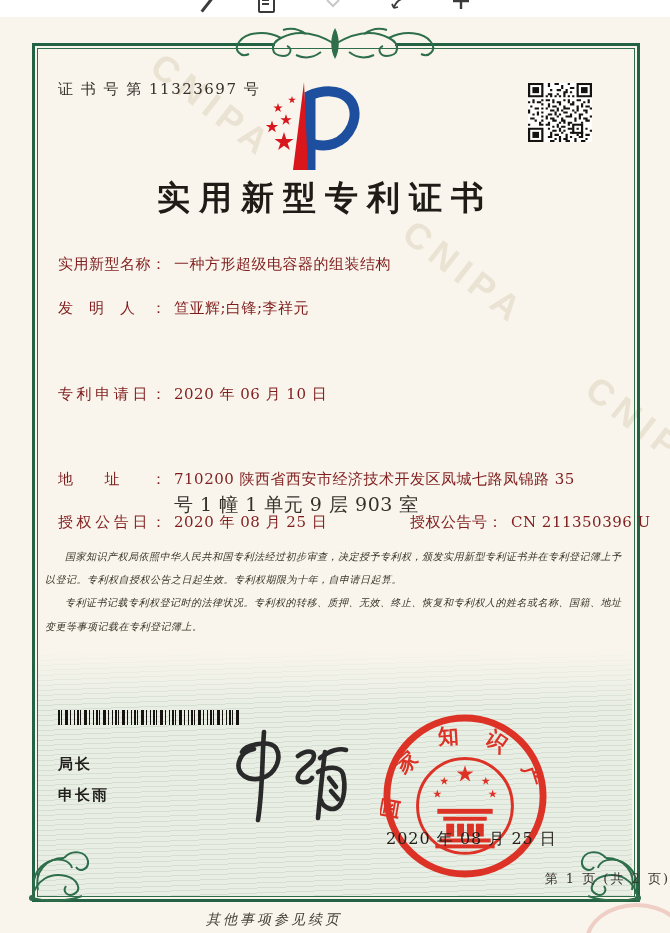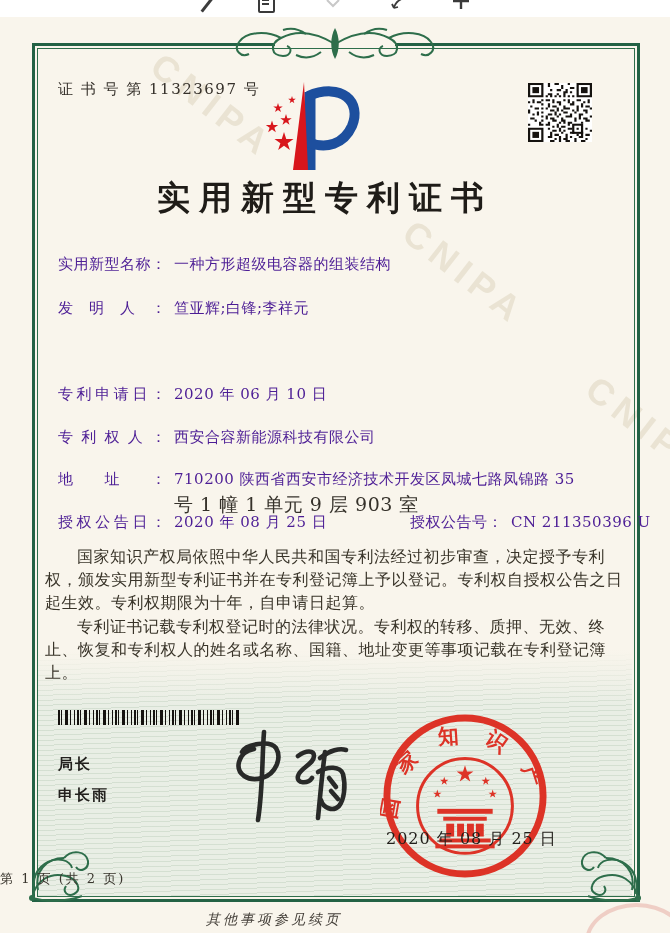--- a/index.html
+++ b/index.html
@@ -28,41 +28,41 @@
   .corner.br{left:564px;top:832px;transform:scaleX(-1);}
   
   .wm{position:absolute;font:bold 36px "Liberation Sans",sans-serif;letter-spacing:7px;
       color:rgba(201,190,160,.32);transform:rotate(38deg);z-index:1;user-select:none;}
   
   .certno{position:absolute;left:58px;top:80px;font-size:15px;letter-spacing:1.5px;color:#35302a;z-index:4;}
   .logo{position:absolute;left:240px;top:80px;z-index:4;}
   .qr{position:absolute;left:528px;top:83px;width:64px;height:59px;background:#fff;z-index:4;}
   .title{position:absolute;left:0;top:176px;width:650px;text-align:center;
          font-size:33px;font-weight:600;letter-spacing:9px;color:#1f1c18;z-index:4;}
-  .row{position:absolute;left:58px;font-size:15px;color:#4c1d95;letter-spacing:.5px;z-index:4;white-space:nowrap;}
+  .row{position:absolute;left:58px;font-size:15px;color:#7f1d1d;letter-spacing:.5px;z-index:4;white-space:nowrap;}
   .lbl{display:inline-block;width:108px;text-align:justify;text-align-last:justify;letter-spacing:0;}
   .val{margin-left:8px;}
   .addr2{position:absolute;left:174px;top:492px;font-size:19px;color:#35312a;letter-spacing:.5px;z-index:4;}
   .grant2{position:absolute;left:352px;top:0;}
   .paras{position:absolute;left:45px;top:545px;width:580px;z-index:4;
-         font-size:16px;line-height:23.2px;letter-spacing:.5px;color:#393429;}
+         font-style:italic;font-size:10px;line-height:23.2px;letter-spacing:.5px;color:#393429;}
   .paras p{margin:0;text-indent:2em;}
   
   .barcode{position:absolute;left:58px;top:710px;width:183px;height:15px;z-index:4;
     background:repeating-linear-gradient(90deg,#15120f 0 2px,transparent 2px 3px,#15120f 3px 4px,
       transparent 4px 7px,#15120f 7px 10px,transparent 10px 12px,#15120f 12px 13px,transparent 13px 16px,
       #15120f 16px 17px,transparent 17px 19px);}
   .sig-title{position:absolute;left:58px;top:755px;font:bold 15px "Liberation Sans",sans-serif;
              letter-spacing:2px;color:#23211e;z-index:4;}
   .sig-name{position:absolute;left:58px;top:786px;font:bold 15px "Liberation Sans",sans-serif;
             letter-spacing:2px;color:#23211e;z-index:4;}
   .signature{position:absolute;left:212px;top:722px;z-index:5;}
   .seal{position:absolute;left:380px;top:710px;z-index:5;opacity:.93;}
   .seal-date{position:absolute;left:386px;top:829px;font-size:16px;letter-spacing:1px;color:#211e1a;z-index:7;}
-  .page-foot{position:absolute;left:0;top:870px;width:670px;text-align:left;
+  .page-foot{position:absolute;left:0;top:870px;width:670px;text-align:right;
              font-size:13px;letter-spacing:2px;color:#3a362e;z-index:4;}
   .cont-note{position:absolute;left:0;top:911px;width:548px;text-align:center;font-style:italic;
              font-size:14px;letter-spacing:3px;color:#45403a;z-index:4;}
   .bleed{position:absolute;left:585px;top:903px;width:95px;height:70px;border-radius:50%;
          border:4px solid rgba(205,70,58,.22);z-index:1;}
   svg{display:block;}
 </style>
 </head>
 <body>
 
@@ -189,23 +189,20 @@
   <div class="title">实用新型专利证书</div>
 
   <div class="row" style="top:255px;">
     <span class="lbl">实用新型名称：</span><span class="val">一种方形超级电容器的组装结构</span>
   </div>
   <div class="row" style="top:299px;">
     <span class="lbl">发明人：</span><span class="val">笪亚辉;白锋;李祥元</span>
   </div>
   <div class="row" style="top:385px;">
     <span class="lbl">专利申请日：</span><span class="val">2020 年 06 月 10 日</span>
-  </div>
-  <div class="row" style="top:428px;">
-    <span class="lbl">专利权人：</span><span class="val">西安合容新能源科技有限公司</span>
   </div>
   <div class="row" style="top:470px;">
     <span class="lbl">地址：</span><span class="val">710200 陕西省西安市经济技术开发区凤城七路凤锦路 35</span>
   </div>
   <div class="addr2">号 1 幢 1 单元 9 层 903 室</div>
   <div class="row" style="top:513px;">
     <span class="lbl">授权公告日：</span><span class="val">2020 年 08 月 25 日</span>
     <span class="grant2"><span>授权公告号：</span><span class="val">CN 211350396 U</span></span>
   </div>
 

